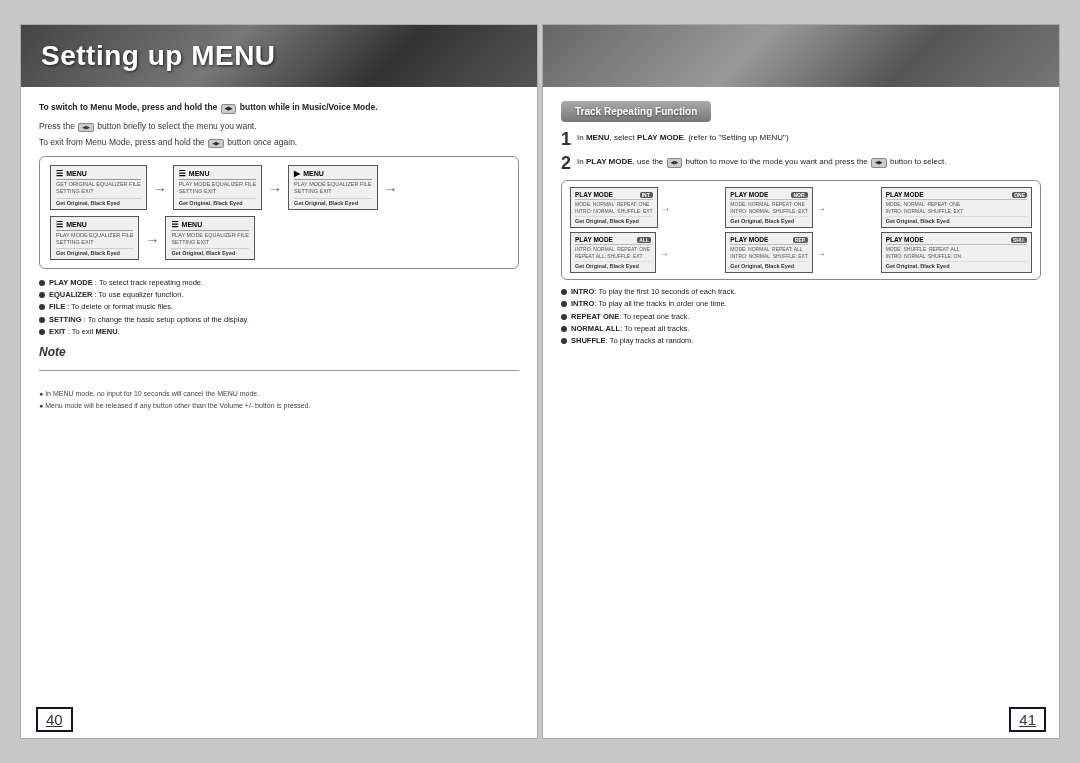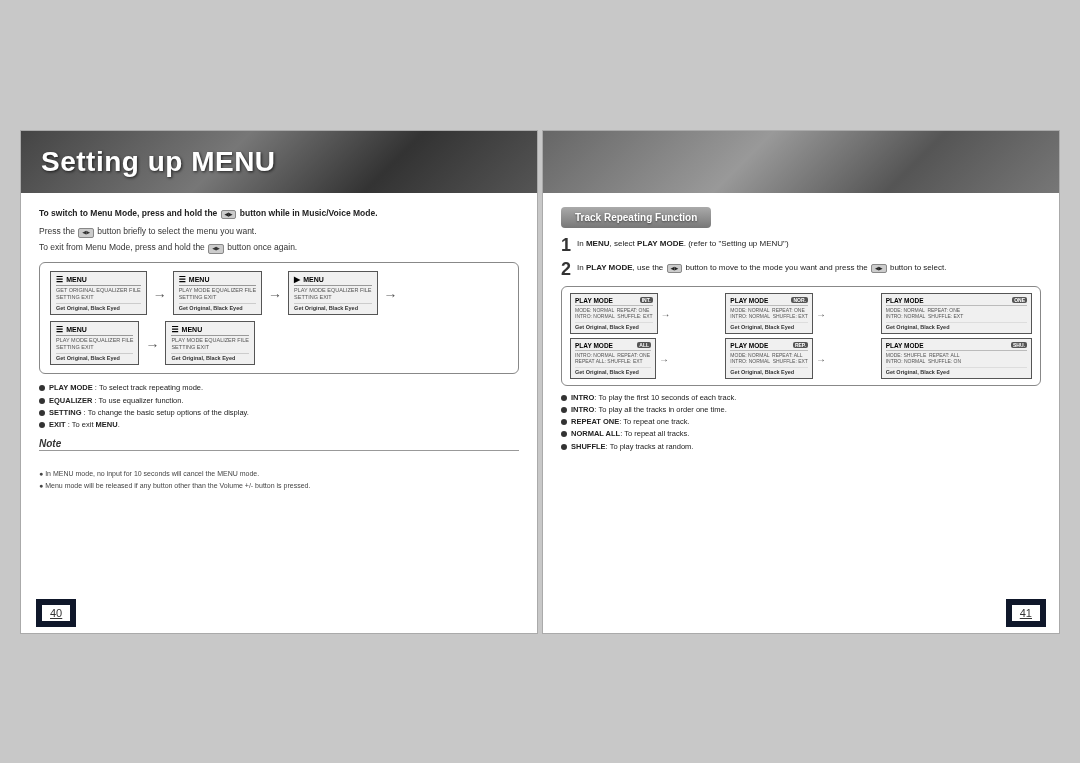--- a/index.html
+++ b/index.html
@@ -17,21 +17,21 @@
       width: 1080px;
       height: 763px;
       background: #c8c8c8;
       display: flex;
       align-items: center;
       justify-content: center;
     }
     .two-page-spread {
       display: flex;
       width: 1040px;
-      height: 504px;
+      height: 715px;
       gap: 4px;
     }
     .page {
       flex: 1;
       background: #ffffff;
       padding: 0;
       position: relative;
       border: 1px solid #aaa;
     }
     
@@ -156,42 +156,42 @@
       border-radius: 50%;
       flex-shrink: 0;
       margin-top: 3px;
     }
 
     
     .note-box {
       margin-top: 8px;
     }
     .note-title {
-      font-size: 10px;
+      font-size: 12px;
       font-weight: bold;
       font-style: italic;
       color: #333;
       border-bottom: 1px solid #999;
       margin-bottom: 18px;
-      padding-bottom: 1px;
+      padding-bottom: 11px;
     }
     .note-item {
       font-size: 7px;
       color: #444;
       line-height: 1.5;
       margin-bottom: 1px;
     }
 
     
     .page-number {
       position: absolute;
       bottom: 6px;
-      font-size: 11px;
+      font-size: 15px;
       color: #333;
-      border: 6px solid #0f172a;
+      border: 2px solid #0f172a;
       padding: 2px 8px;
       text-decoration: underline;
     }
     .left-page .page-number { left: 15px; }
     .right-page .page-number { right: 13px; }
 
     
     .right-page .page-header-bg {
       background: linear-gradient(135deg, #666 0%, #999 40%, #555 70%, #777 100%);
     }
@@ -368,20 +368,24 @@
         </div>
 
         <div class="bullet-list">
           <div class="bullet-item">
             <div class="bullet-dot"></div>
             <span><strong>PLAY MODE</strong> : To select track repeating mode.</span>
           </div>
           <div class="bullet-item">
             <div class="bullet-dot"></div>
             <span><strong>EQUALIZER</strong> : To use equalizer function.</span>
+          </div>
+          <div class="bullet-item">
+            <div class="bullet-dot"></div>
+            <span><strong>FILE</strong> : To delete or format music files.</span>
           </div>
           <div class="bullet-item">
             <div class="bullet-dot"></div>
             <span><strong>SETTING</strong> : To change the basic setup options of the display.</span>
           </div>
           <div class="bullet-item">
             <div class="bullet-dot"></div>
             <span><strong>EXIT</strong> : To exit <strong>MENU</strong>.</span>
           </div>
         </div>

